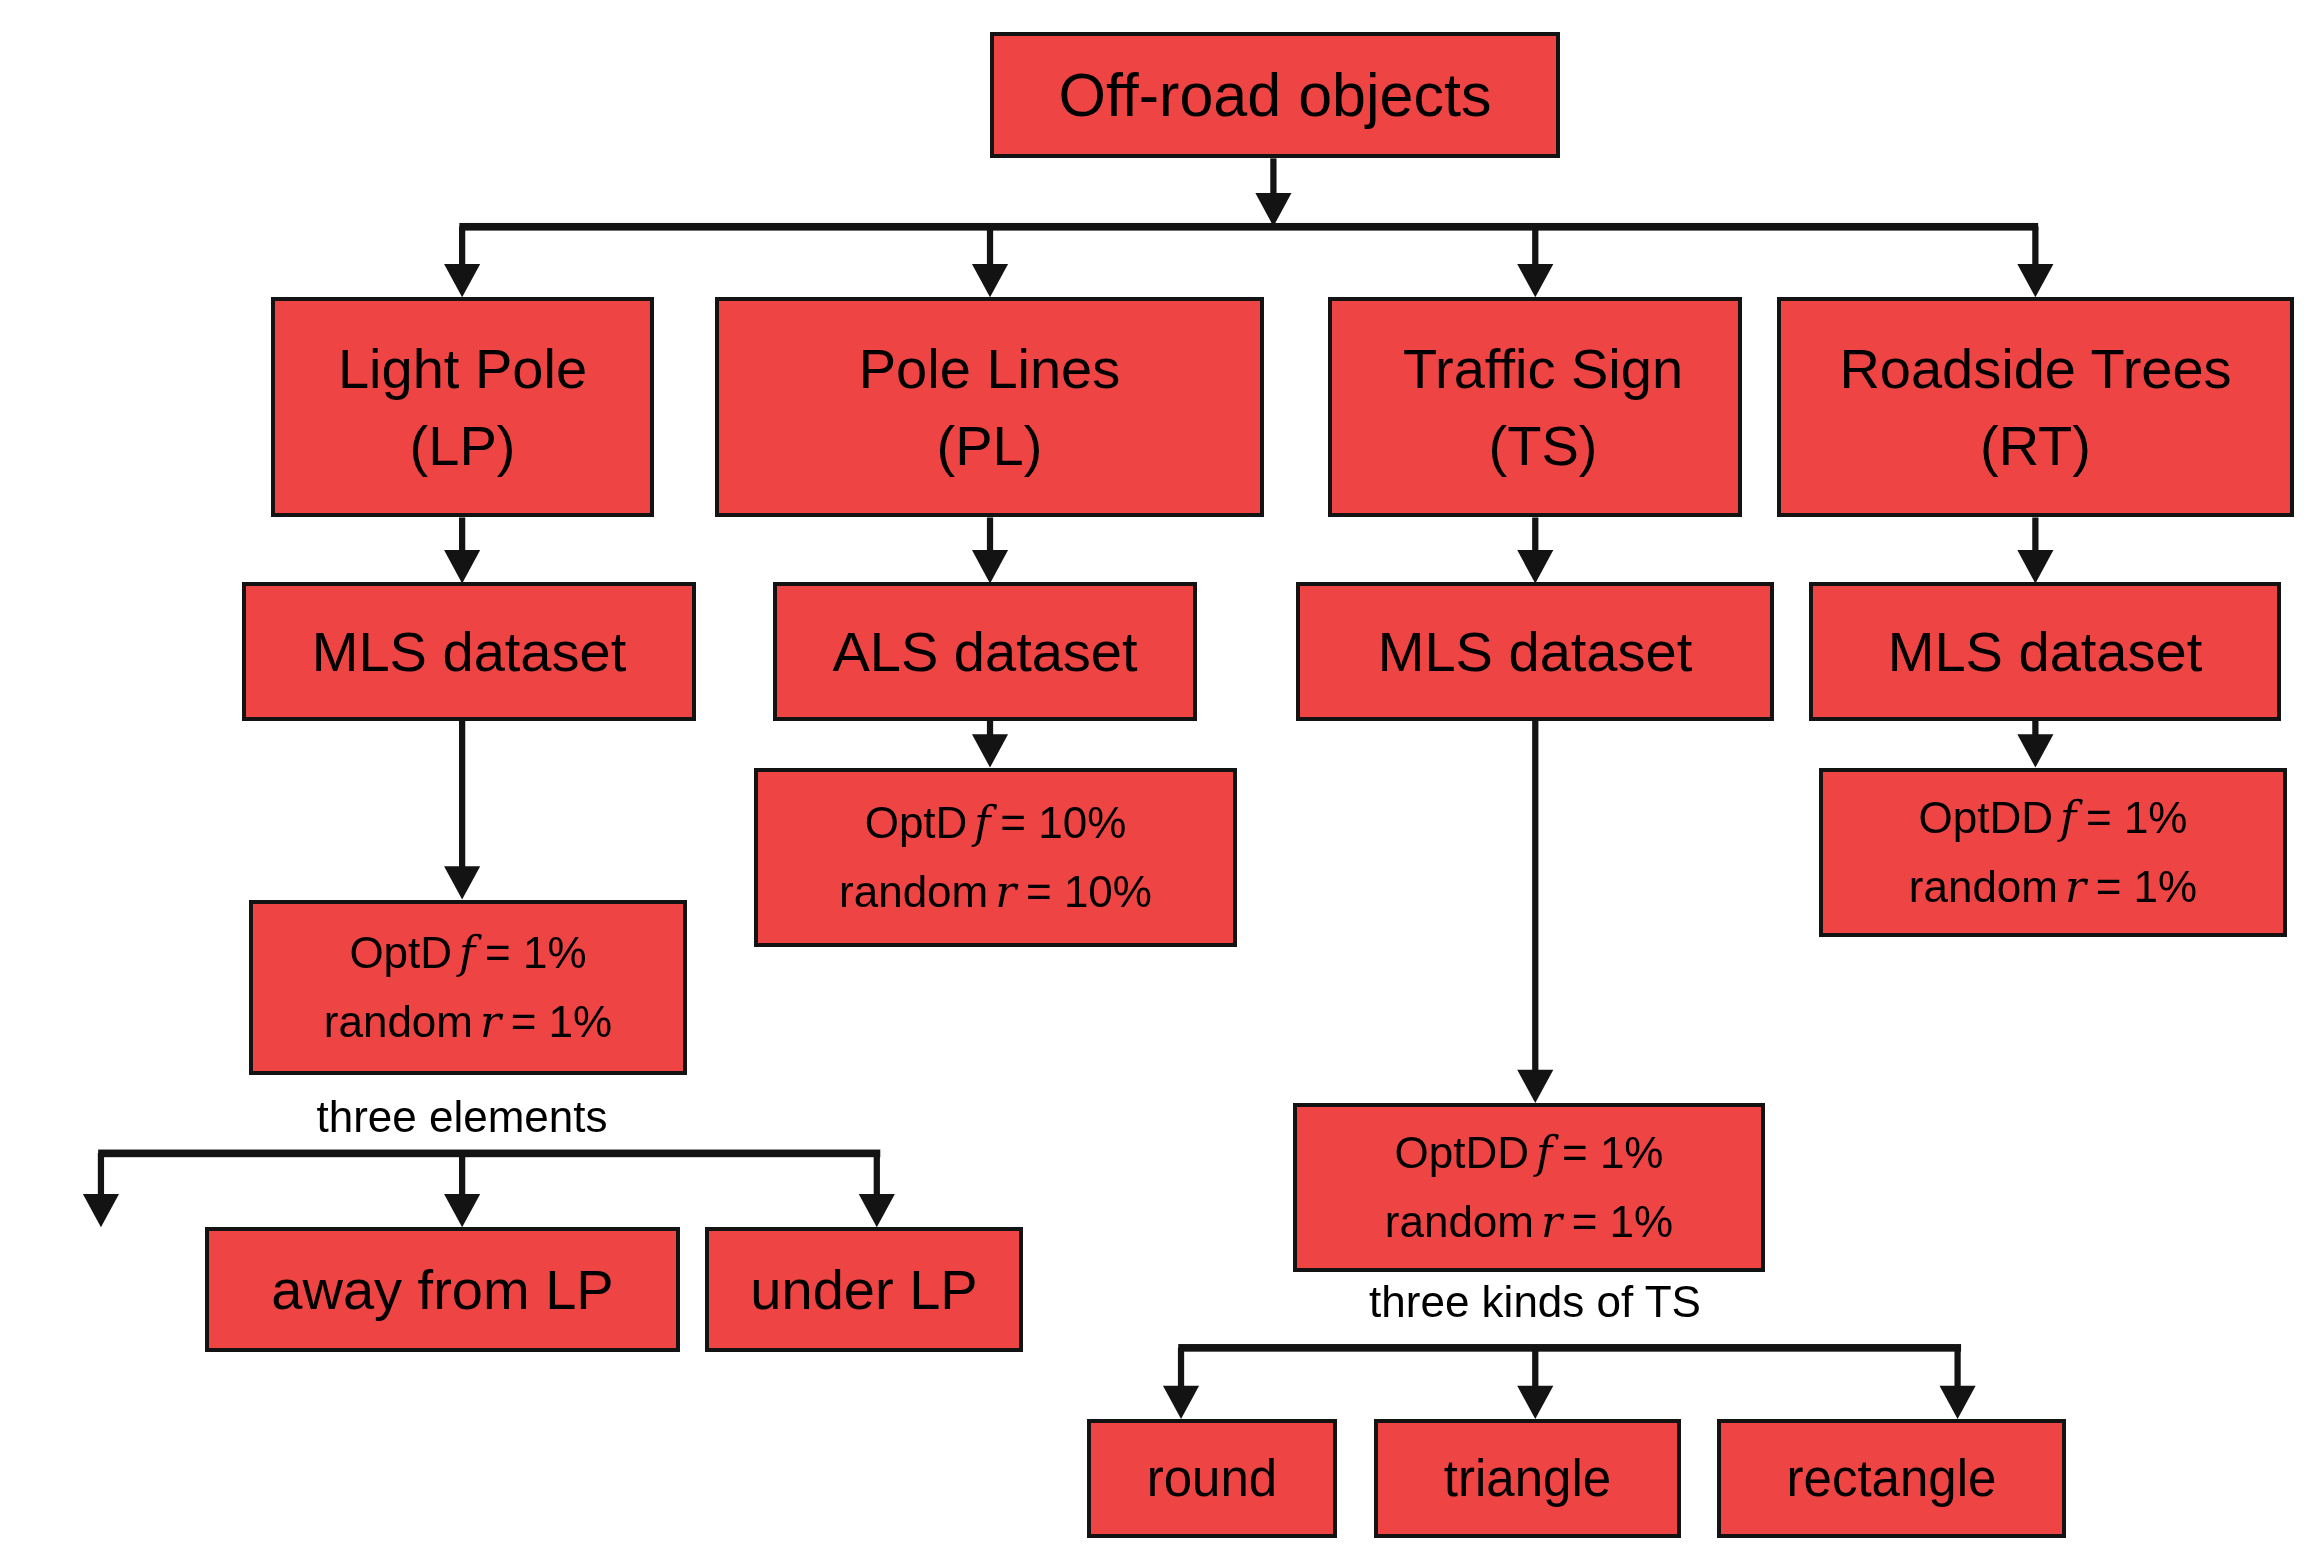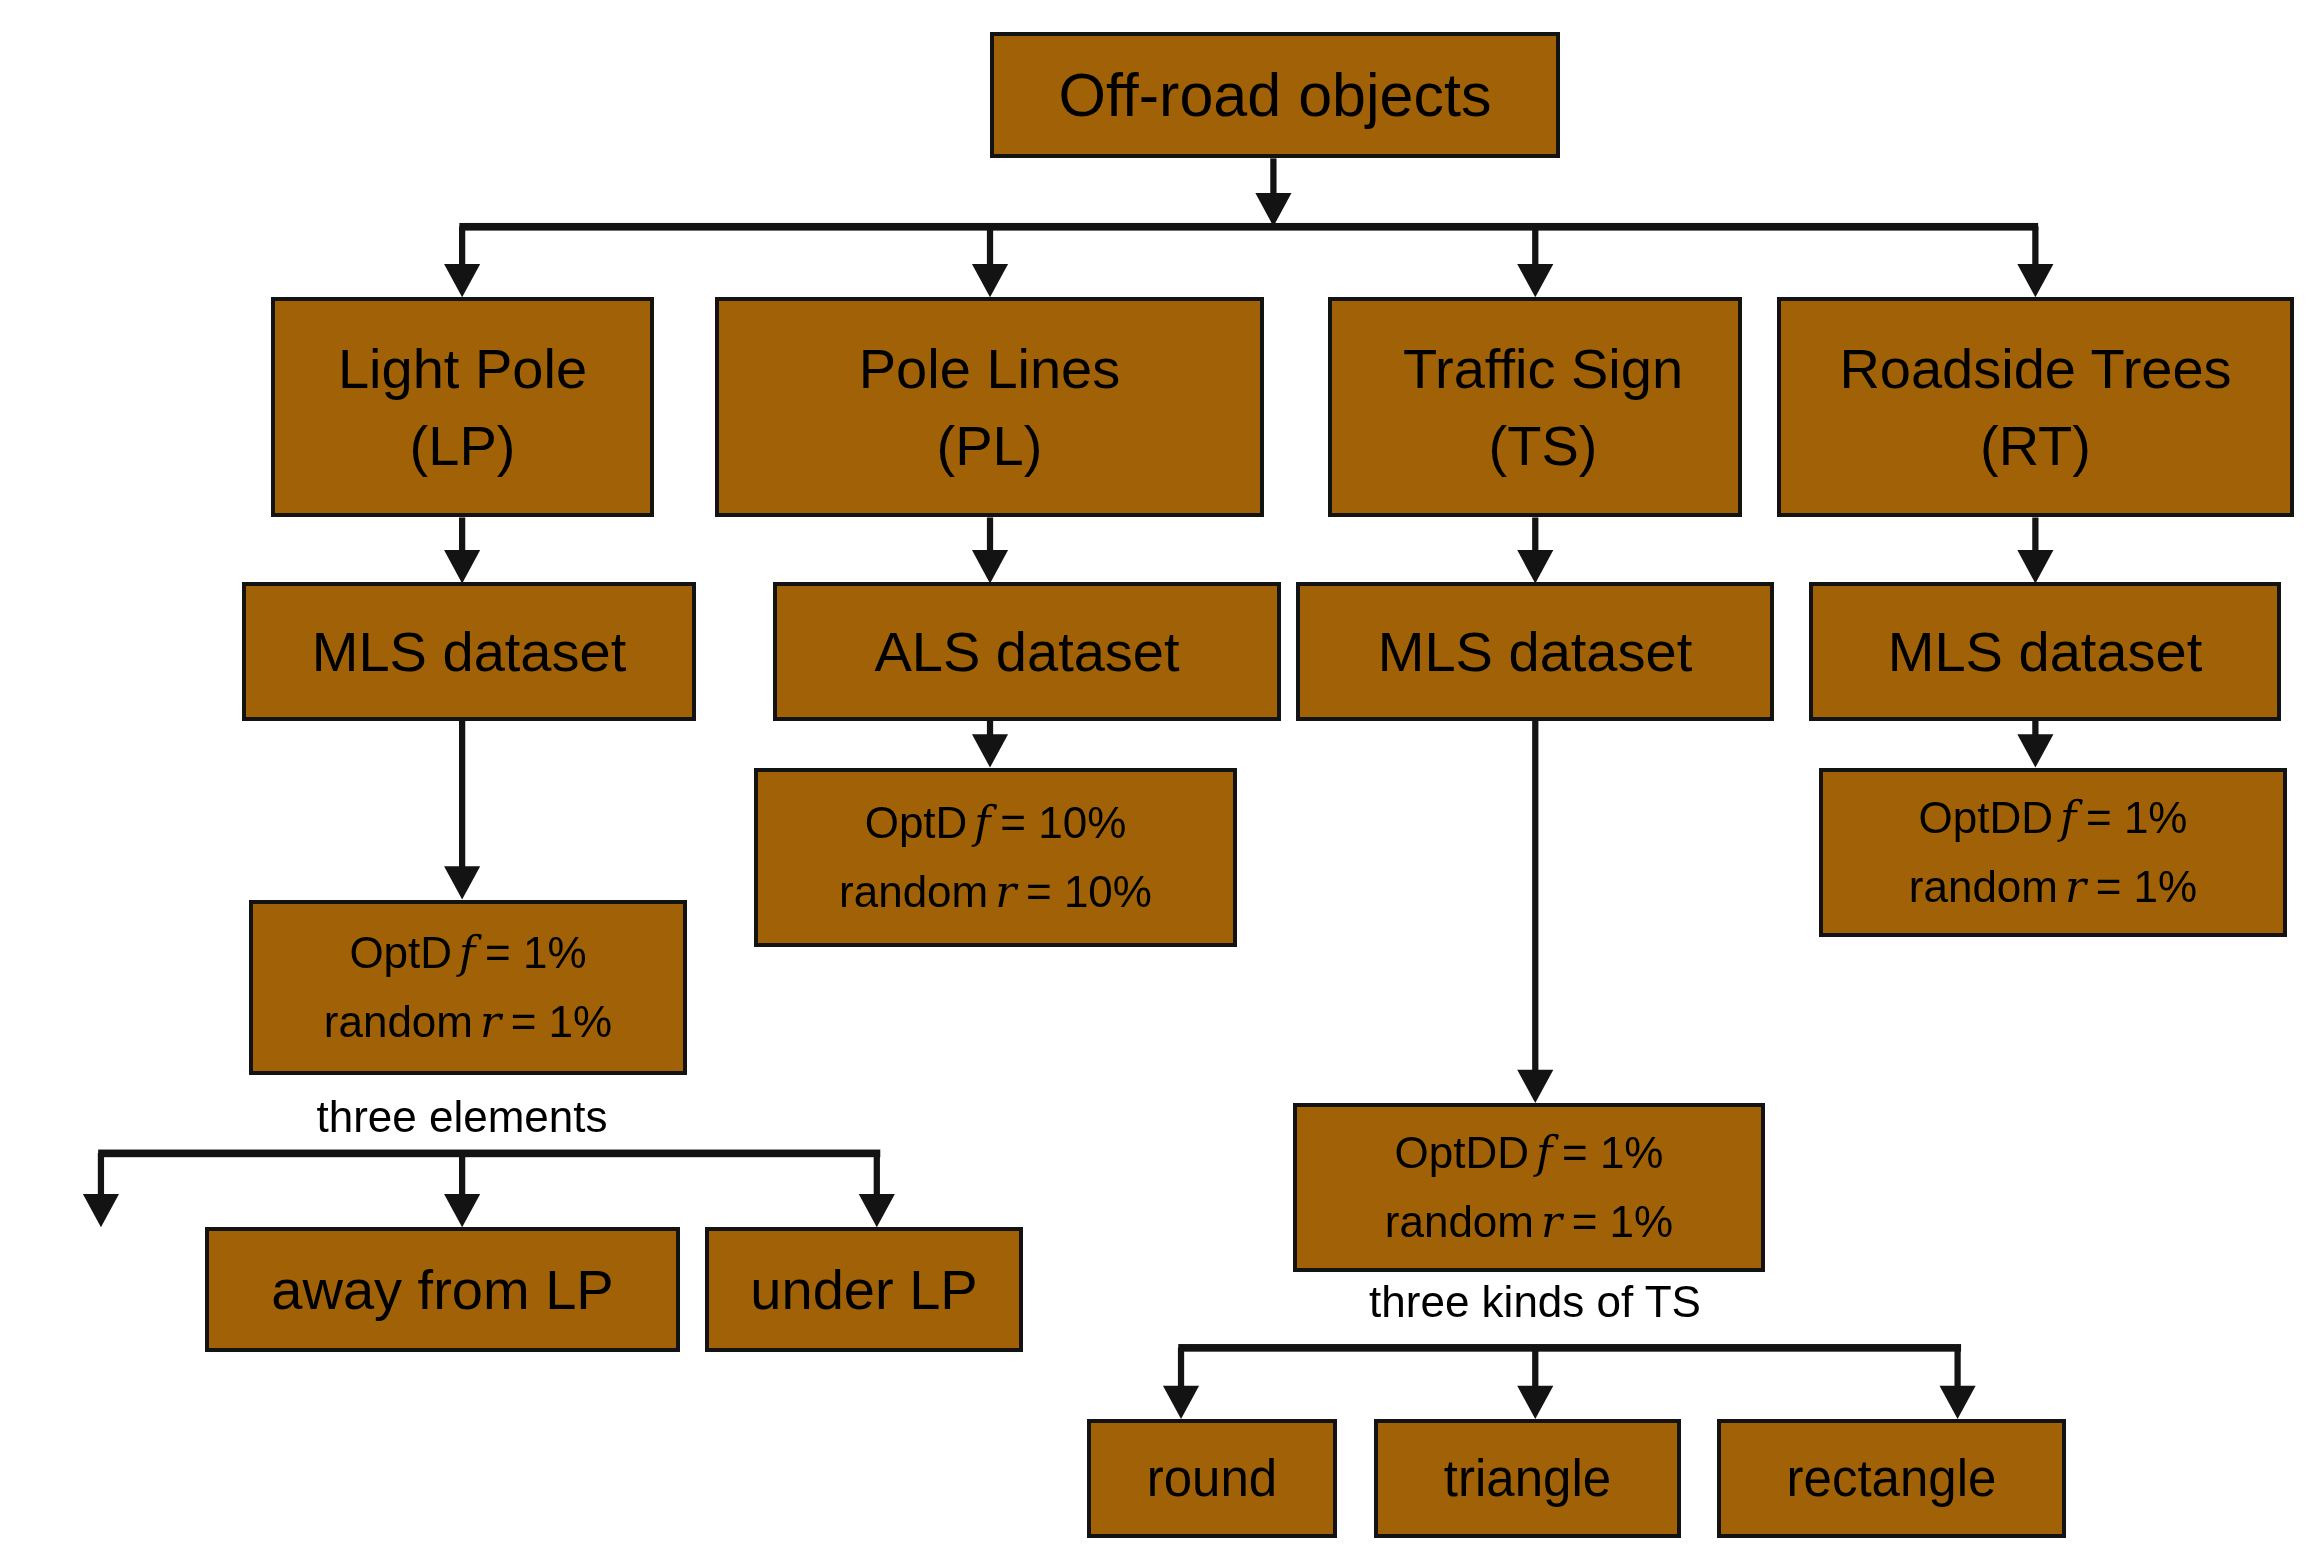--- a/index.html
+++ b/index.html
@@ -19,21 +19,21 @@
   svg.connectors {
     position: absolute;
     left: 0; top: 0;
     width: 2319px;
     height: 1567px;
   }
   .node {
     position: absolute;
     box-sizing: border-box;
     border: 4.9px solid #131313;
-    background: #a16207;
+    background: #ef4444;
     display: flex;
     flex-direction: column;
     align-items: center;
     justify-content: center;
     text-align: center;
     white-space: nowrap;
   }
   .node-root { font-size: 61px; }
   .node-cat  { font-size: 56px; line-height: 1.38; }
   .node-ds   { font-size: 56px; }
@@ -162,21 +162,21 @@
     <div>(TS)</div>
   </div>
   <div class="node node-cat" style="left:1777px; top:297px; width:517px; height:220px;">
     <div>Roadside Trees</div>
     <div>(RT)</div>
   </div>
 
   <div class="node node-ds" style="left:242px; top:582px; width:454px; height:139px;">
     <span>MLS dataset</span>
   </div>
-  <div class="node node-ds" style="left:773px; top:582px; width:508px; height:139px;">
+  <div class="node node-ds" style="left:773px; top:582px; width:424px; height:139px;">
     <span>ALS dataset</span>
   </div>
   <div class="node node-ds" style="left:1296px; top:582px; width:478px; height:139px;">
     <span>MLS dataset</span>
   </div>
   <div class="node node-ds" style="left:1809px; top:582px; width:472px; height:139px;">
     <span>MLS dataset</span>
   </div>
 
   <div class="node node-param" style="left:249px; top:900px; width:438px; height:175px;">

